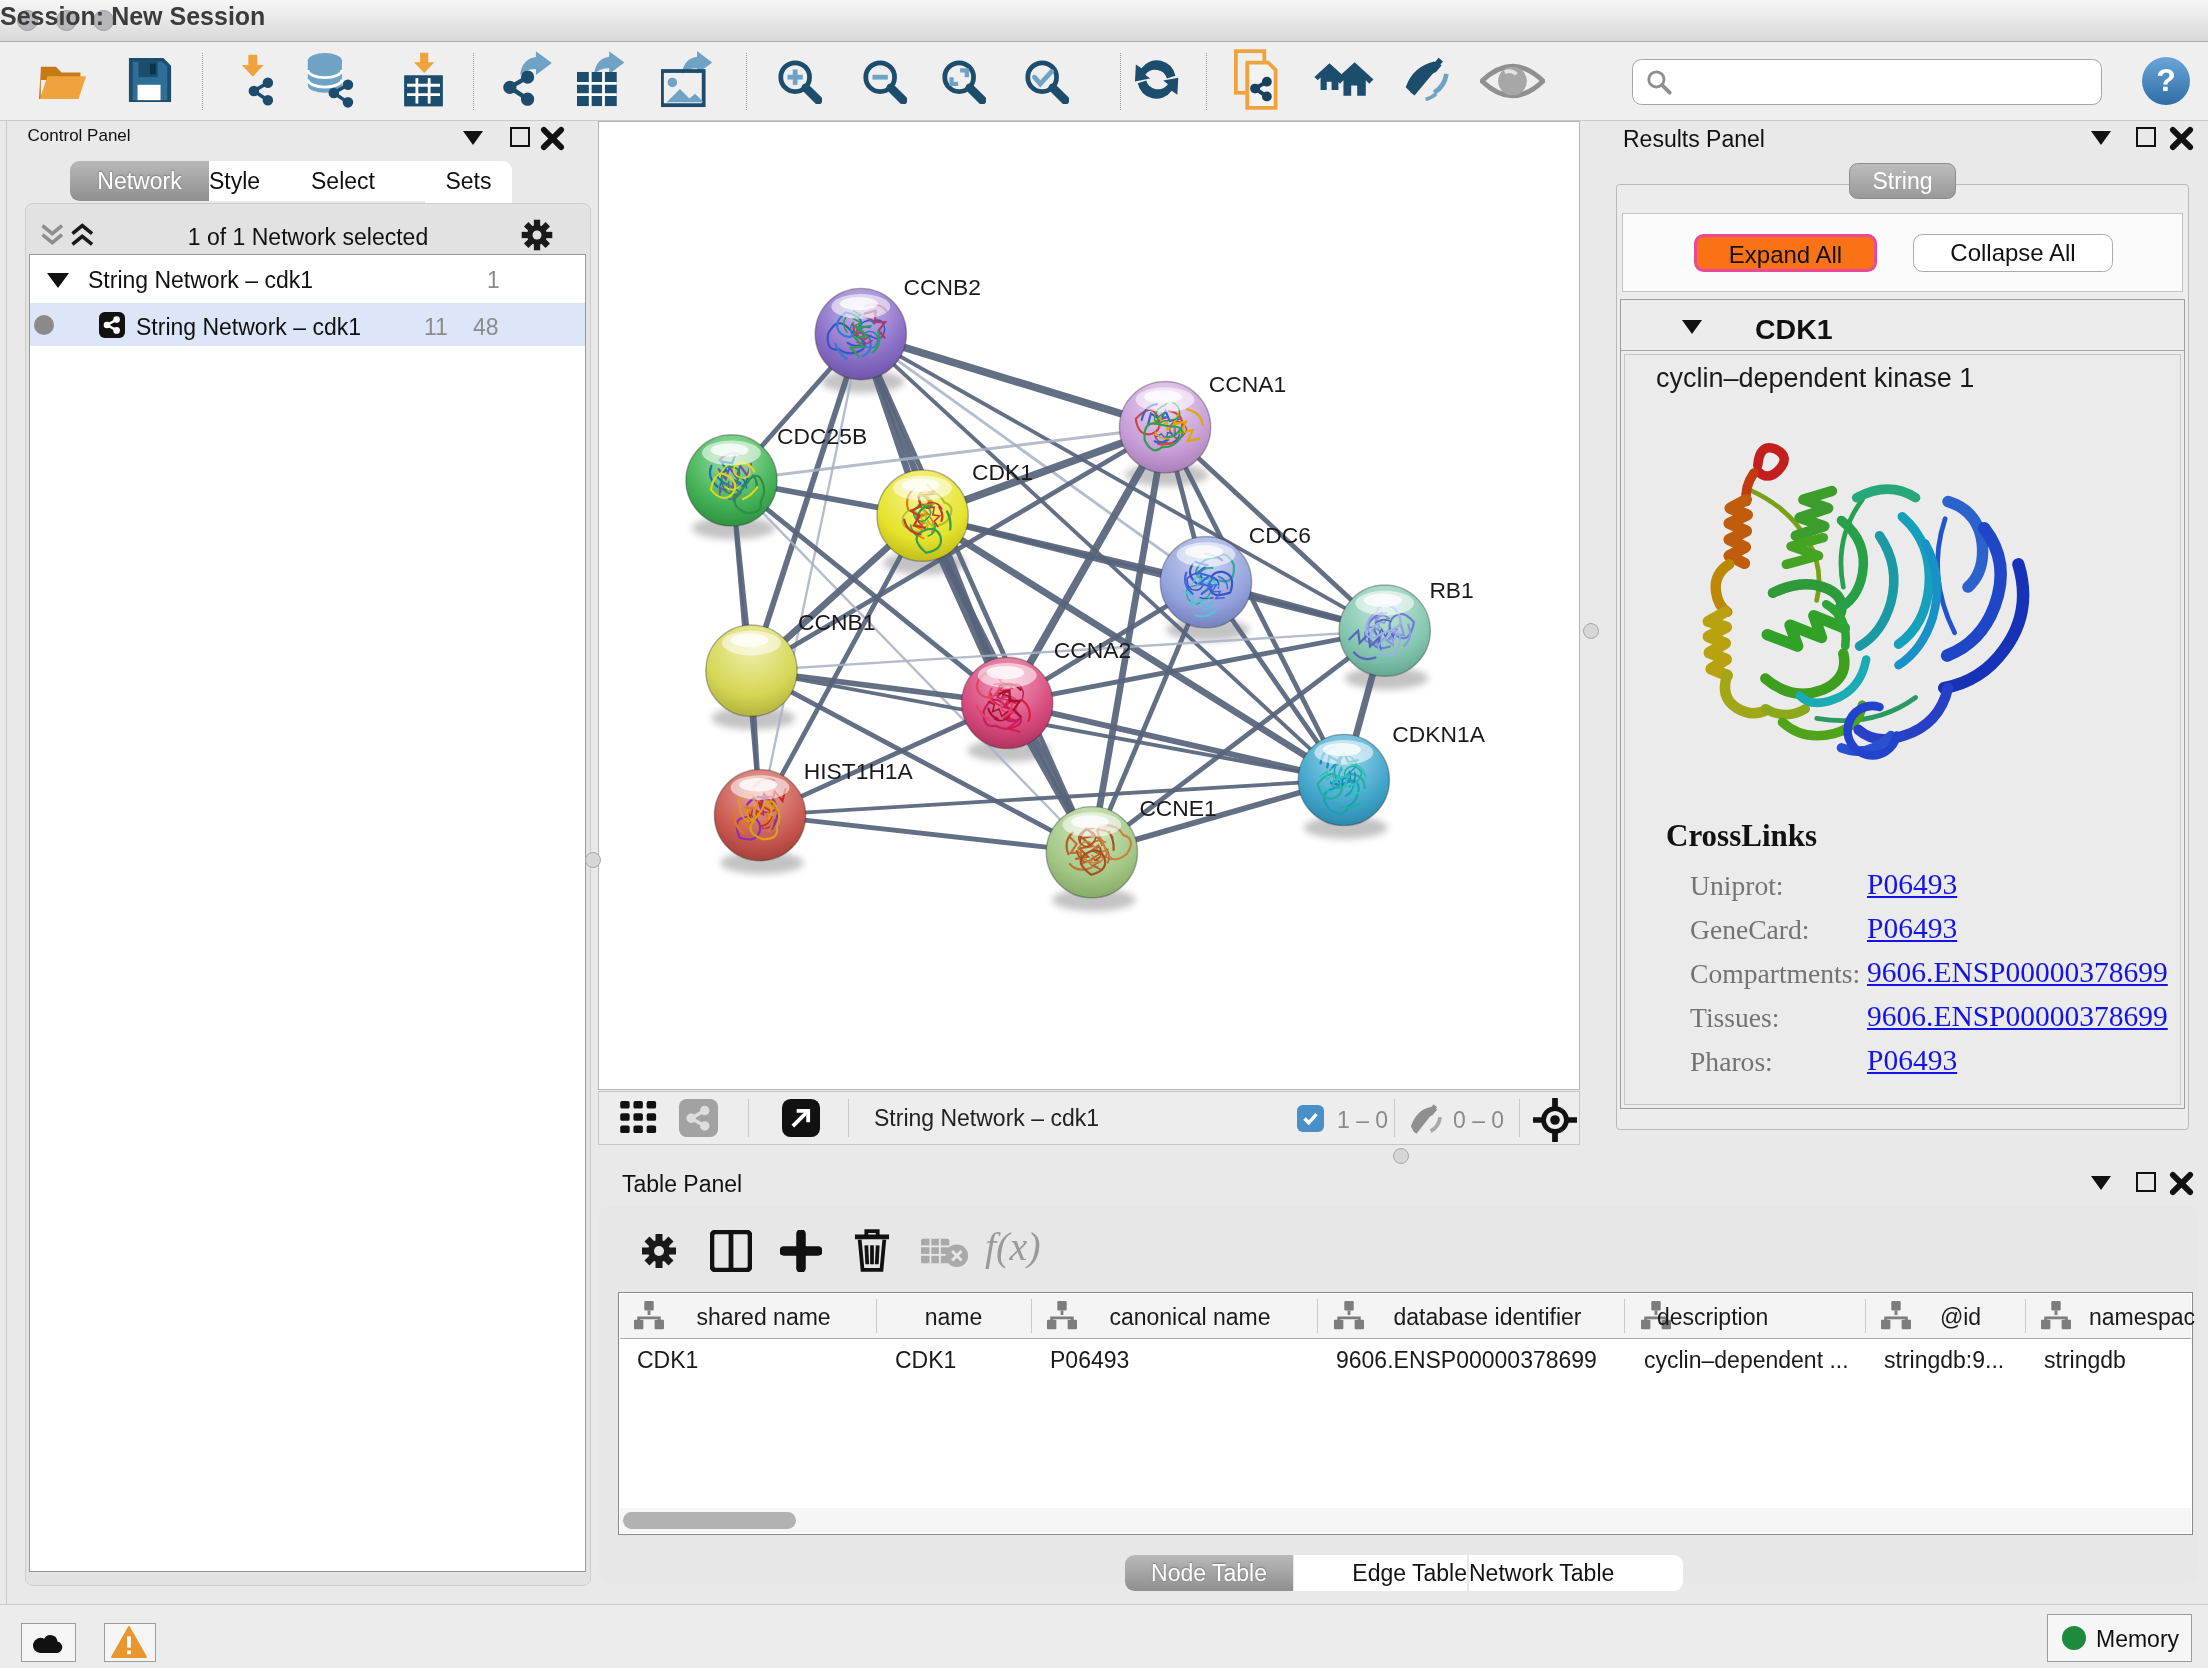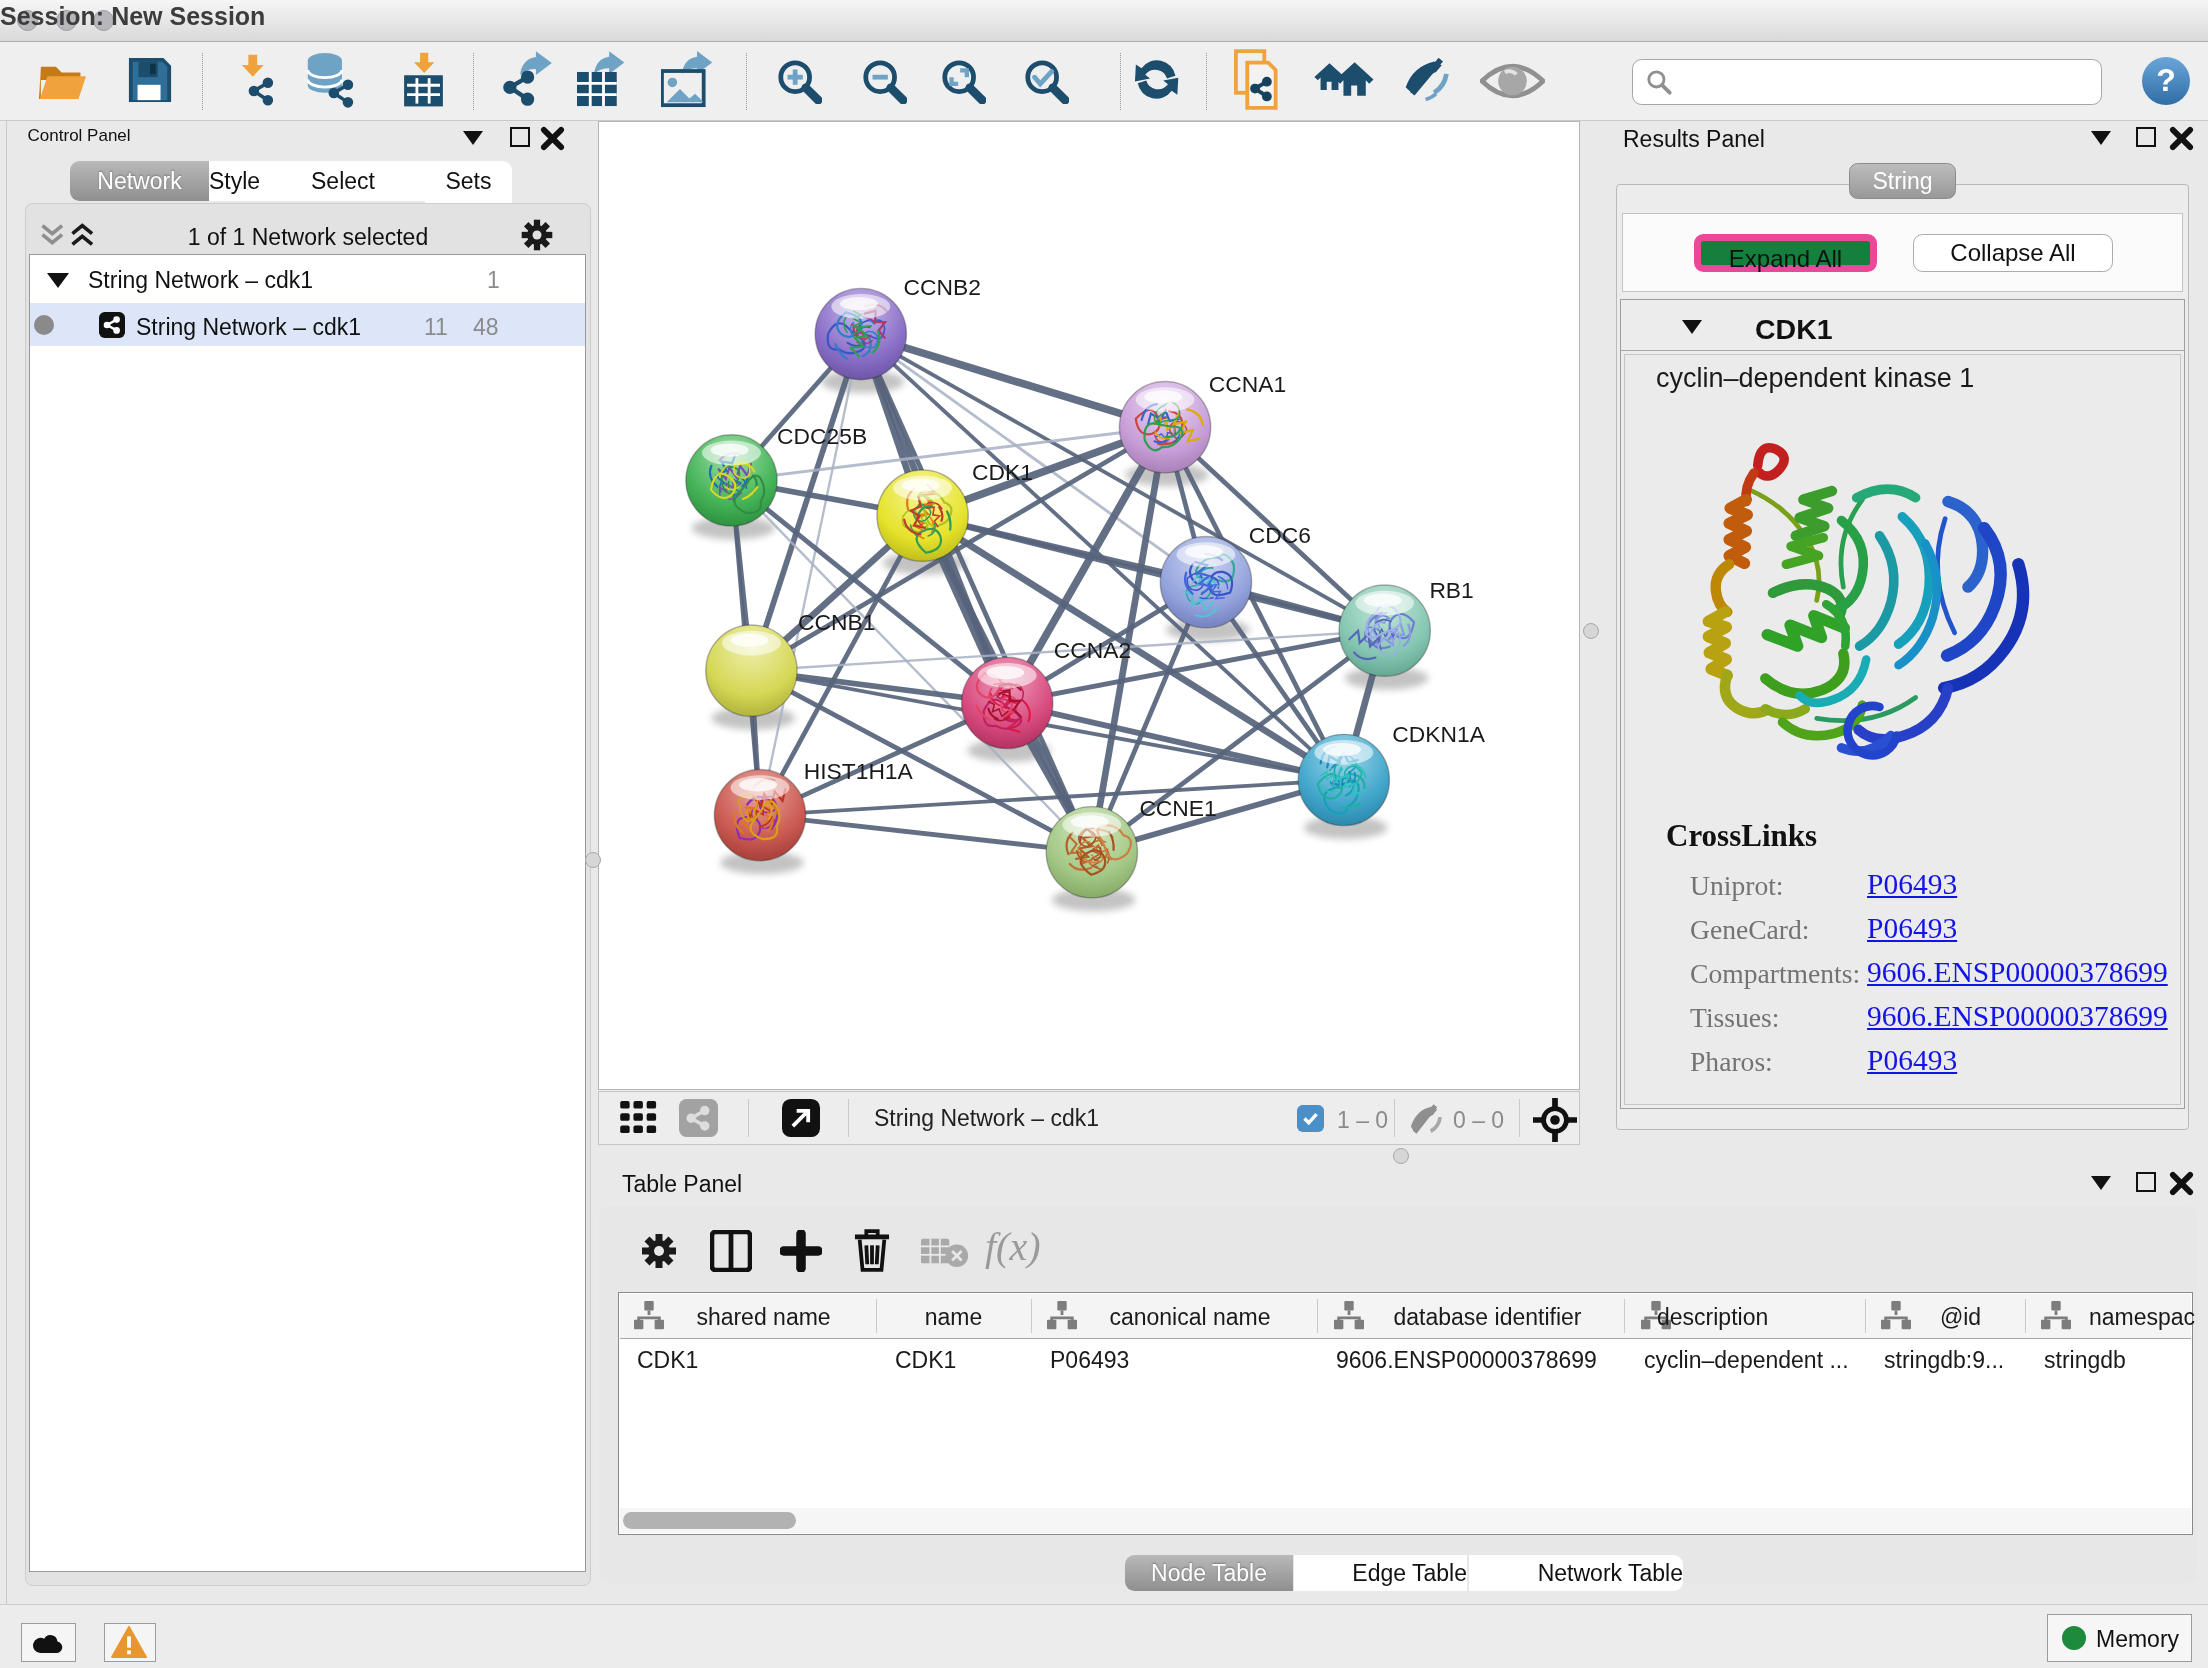--- a/index.html
+++ b/index.html
@@ -595,21 +595,21 @@
     <g stroke="#111" stroke-width="6" stroke-linecap="round">
       <line x1="4" y1="4" x2="22" y2="22"></line>
       <line x1="22" y1="4" x2="4" y2="22"></line>
     </g>
   </svg>
 
 <div class="abs" style="left:1616px;top:184px;width:573px;height:946px;background:#ececec;border:1px solid #b9b9b9;border-radius:3.8px"></div>
 <div class="abs" style="left:1849px;top:163px;width:107px;height:36px;background:linear-gradient(#bdbdbd,#989898);border:1px solid #8c8c8c;border-radius:8.6px;color:#fff;font-size:23px;text-align:center;line-height:35px">String</div>
 
 <div class="abs" style="left:1622px;top:213px;width:561px;height:79px;background:#fbfbfb;border:1px solid #c3c3c3"></div>
-<div class="abs" style="left:1694px;top:234px;width:183px;height:38px;background:#15803d;border:7px solid #ec4899;border-radius:9.5px;font-size:24px;color:#111;text-align:center;line-height:36px">Expand All</div>
+<div class="abs" style="left:1694px;top:234px;width:183px;height:38px;background:#f97316;border:3px solid #ec4899;border-radius:9.5px;font-size:24px;color:#111;text-align:center;line-height:36px">Expand All</div>
 <div class="abs" style="left:1913px;top:234px;width:200px;height:38px;background:#fff;border:1px solid #ababab;border-radius:9.5px;font-size:24px;color:#111;text-align:center;line-height:36px">Collapse All</div>
 
 <div class="abs" style="left:1620px;top:299px;width:565px;height:810px;background:#ececec;border:1px solid #9e9e9e"></div>
 <div class="abs tri-d" style="left:1682px;top:320px"></div>
 <div class="abs" style="left:1755px;top:313px;font-size:28.5px;font-weight:700;color:#111">CDK1</div>
 <div class="abs" style="left:1621px;top:350px;width:563px;height:0;border-top:1px solid #a8a8a8"></div>
 <div class="abs" style="left:1624px;top:354px;width:557px;height:751px;background:#ebebeb;border:1px solid #c6c6c6"></div>
 <div class="abs" style="left:1656px;top:363px;font-size:27px;color:#1a1a1a">cyclin–dependent kinase 1</div>
 <svg class="abs" style="left:1655px;top:433px" width="390" height="333" viewBox="0 0 410 350">
     <g fill="none" stroke-linecap="round" stroke-linejoin="round">
@@ -788,21 +788,21 @@
 <div class="abs" style="left:895px;top:1347px;font-size:23px;color:#1a1a1a">CDK1</div>
 <div class="abs" style="left:1050px;top:1347px;font-size:23px;color:#1a1a1a">P06493</div>
 <div class="abs" style="left:1336px;top:1347px;font-size:23px;color:#1a1a1a">9606.ENSP00000378699</div>
 <div class="abs" style="left:1644px;top:1347px;font-size:23px;color:#1a1a1a">cyclin–dependent ...</div>
 <div class="abs" style="left:1884px;top:1347px;font-size:23px;color:#1a1a1a">stringdb:9...</div>
 <div class="abs" style="left:2044px;top:1347px;font-size:23px;color:#1a1a1a">stringdb</div>
 <div class="abs" style="left:620px;top:1508px;width:1571px;height:25px;background:#f6f6f6"></div>
 <div class="abs" style="left:623px;top:1512px;width:173px;height:17px;background:#b2b2b2;border-radius:8.6px"></div>
 <div class="abs" style="left:1125px;top:1555px;width:168px;height:36px;background:linear-gradient(#b9b9b9,#8f8f8f);border-radius:9.5px 0 0 9.5px;color:#fff;font-size:23px;text-align:center;line-height:36px;text-shadow:0 -1px 1.9px #777">Node Table</div>
 <div class="abs" style="left:1294px;top:1555px;width:173px;height:36px;background:#fff;color:#111;font-size:23px;text-align:right;line-height:36px">Edge Table</div>
-<div class="abs" style="left:1469px;top:1555px;width:214px;height:36px;background:#fff;border-radius:0 9.5px 9.5px 0;color:#111;font-size:23px;text-align:right;line-height:36px">Network Table</div>
+<div class="abs" style="left:1469px;top:1555px;width:214px;height:36px;background:#fff;border-radius:0 9.5px 9.5px 0;color:#111;font-size:23px;text-align:left;line-height:36px">Network Table</div>
 
 <div class="abs" style="left:0;top:1604px;width:2208px;height:65px;background:#ececec;border-top:1.9px solid #cdcdcd"></div>
 <div class="abs" style="left:21px;top:1623px;width:55px;height:39px;background:#f5f5f5;border:1.9px solid #9c9c9c"></div>
 <svg class="abs" style="left:31px;top:1632px" width="34" height="23" viewBox="0 0 36 24">
     <path d="M10 22 a8 8 0 1 1 4 -15 a7.5 7.5 0 0 1 14 3 a6 6 0 0 1 -2 12 z" fill="#111"></path>
   </svg>
 <div class="abs" style="left:104px;top:1623px;width:52px;height:39px;background:#f5f5f5;border:1.9px solid #9c9c9c"></div>
 <svg class="abs" style="left:111px;top:1626px" width="36" height="32" viewBox="0 0 38 34">
     <path d="M19 1 L37 33 H1 z" fill="#e8962e" stroke="#e8962e" stroke-width="2" stroke-linejoin="round"></path>
     <rect x="17" y="11" width="4" height="12" fill="#fff"></rect>

